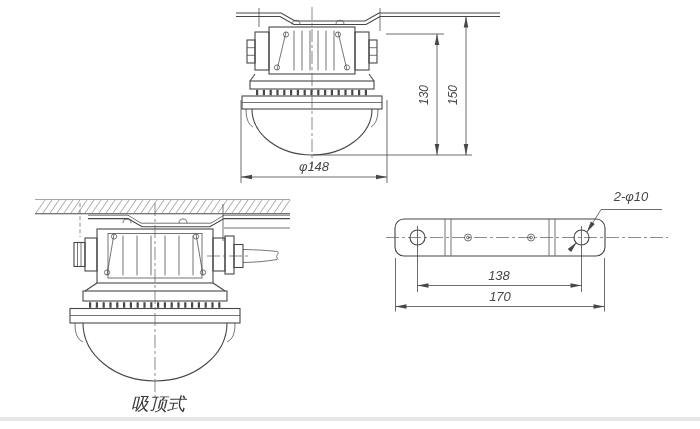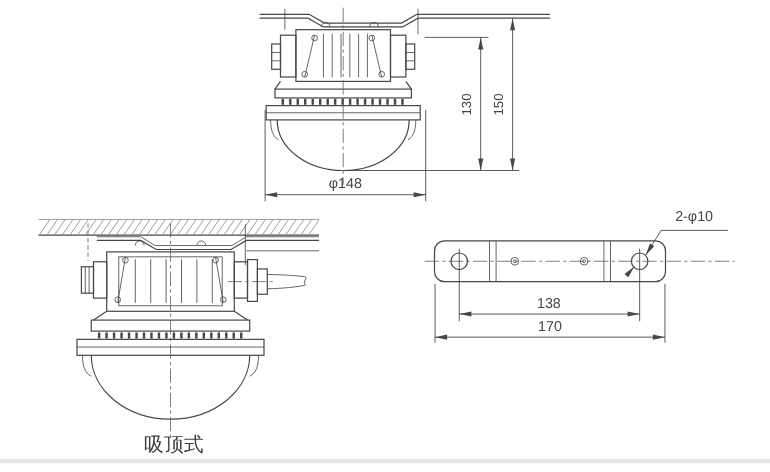--- a/index.html
+++ b/index.html
@@ -1,16 +1,16 @@
 <!DOCTYPE html>
 <html><head>
 <meta charset="utf-8">
 <style>
   html,body{margin:0;padding:0;background:#ffffff;}
-  .canvas{position:relative;width:700px;height:429px;background:#ffffff;overflow:hidden;}
+  .canvas{position:relative;width:700px;height:429px;background:#ffffff;overflow:hidden;font-style:italic;}
   svg{display:block;}
   .ol{fill:none;stroke:#474747;stroke-width:1.1;}
   .thin{fill:none;stroke:#474747;stroke-width:0.75;}
   .hair{fill:none;stroke:#6a6a6a;stroke-width:0.6;}
   .cl{fill:none;stroke:#5a5a5a;stroke-width:0.7;stroke-dasharray:13 3 3 3;}
   .dim{fill:none;stroke:#474747;stroke-width:0.8;}
   .dashline{fill:none;stroke:#5a5a5a;stroke-width:0.7;stroke-dasharray:4 2.6;}
   .teeth{fill:none;stroke:#474747;stroke-width:5.5;stroke-dasharray:2.2 4.6;}
   .fin{stroke-linecap:round;}
   text{font-family:"Liberation Sans","DejaVu Sans",sans-serif;fill:#474747;}

